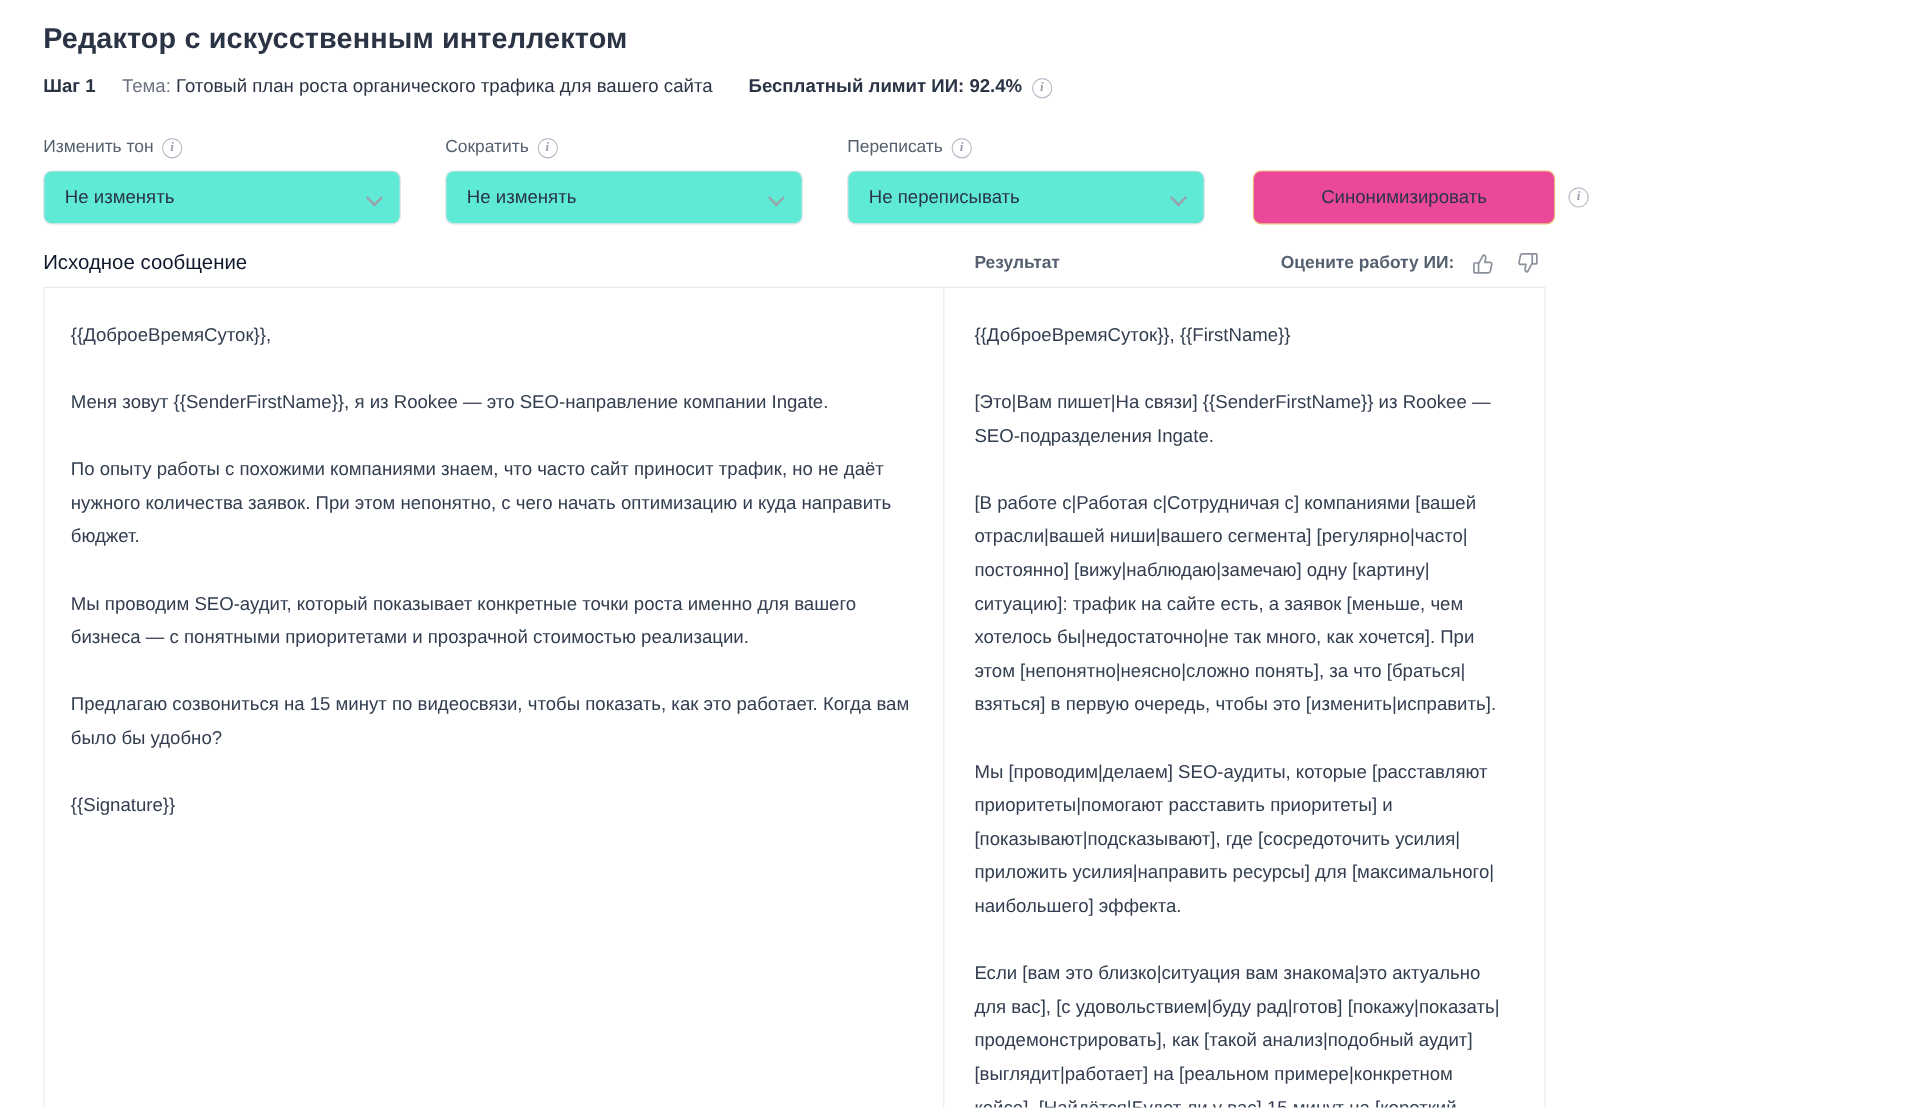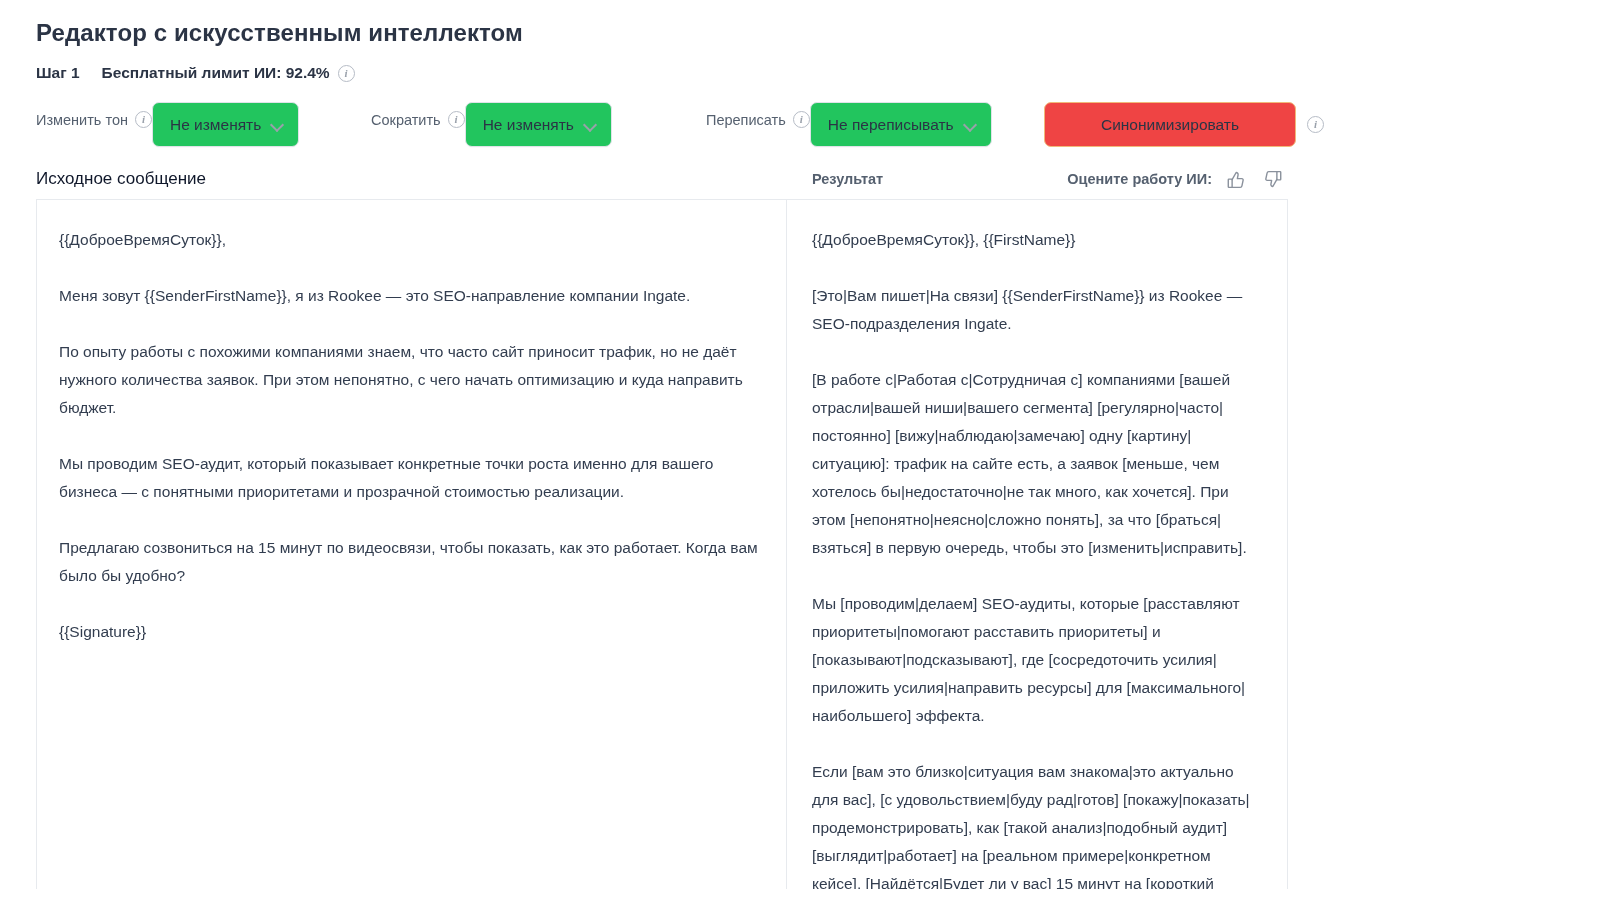--- a/index.html
+++ b/index.html
@@ -87,38 +87,39 @@
 
   
   .controls {
     display: flex;
     align-items: flex-end;
     padding: 18px 0 0 36px;
     gap: 0;
   }
   .control-group {
     display: flex;
-    flex-direction: row;
+    flex-direction: column;
     width: 363px;
     margin-right: 37px;
+    margin-top: 12px;
   }
   .control-label {
     font-size: 14.5px;
     color: #55606f;
     margin-bottom: 10px;
     display: inline-flex;
     align-items: center;
     gap: 7px;
     line-height: 18px;
   }
   .select-box {
     height: 45px;
     border: 1px solid #dfe3e8;
     border-radius: 7px;
-    background: #22c55e;
+    background: #5eead4;
     display: flex;
     align-items: center;
     padding: 0 14px 0 17px;
     font-size: 15.5px;
     color: #2b3445;
     cursor: pointer;
     justify-content: space-between;
     box-shadow: 0 1px 1px rgba(16,24,40,0.02);
   }
   .select-value { white-space: nowrap; overflow: hidden; text-overflow: ellipsis; }
@@ -144,21 +145,21 @@
     align-items: center;
     gap: 11px;
     margin-left: 3px;
     padding-bottom: 0;
   }
   .syn-button {
     height: 45px;
     min-width: 252px;
     border: 1.4px solid #f1b97a;
     border-radius: 7px;
-    background: #ef4444;
+    background: #ec4899;
     color: #2b3445;
     font-size: 15.5px;
     font-family: inherit;
     font-weight: 400;
     cursor: pointer;
     display: flex;
     align-items: center;
     justify-content: center;
     padding: 0 22px;
   }
@@ -237,20 +238,24 @@
 </style>
 </head>
 <body>
 
 <div class="page">
 
   <div class="page-title">Редактор с искусственным интеллектом</div>
 
   <div class="meta-row">
     <span class="meta-step">Шаг 1</span>
+    <span class="meta-subject">
+      <span class="meta-subject-key">Тема:</span>
+      <span>Готовый план роста органического трафика для вашего сайта</span>
+    </span>
     <span class="meta-limit">
       <span>Бесплатный лимит ИИ: 92.4%</span>
       <span class="info-icon">i</span>
     </span>
   </div>
 
   <div class="controls">
 
     <div class="control-group">
       <div class="control-label">

